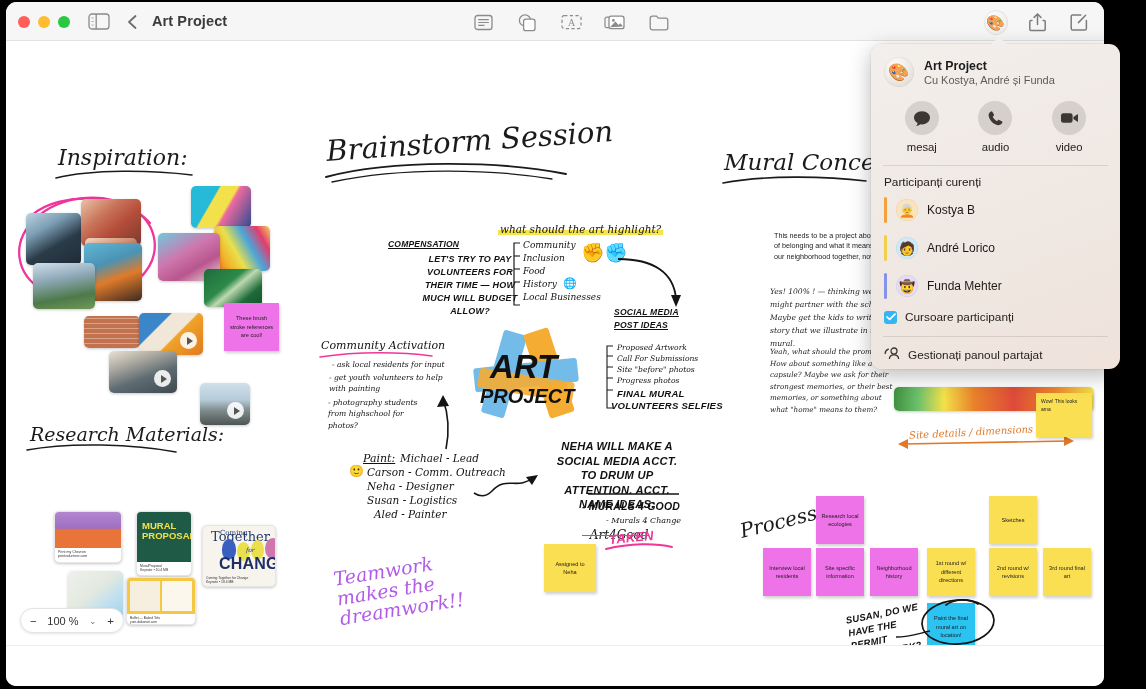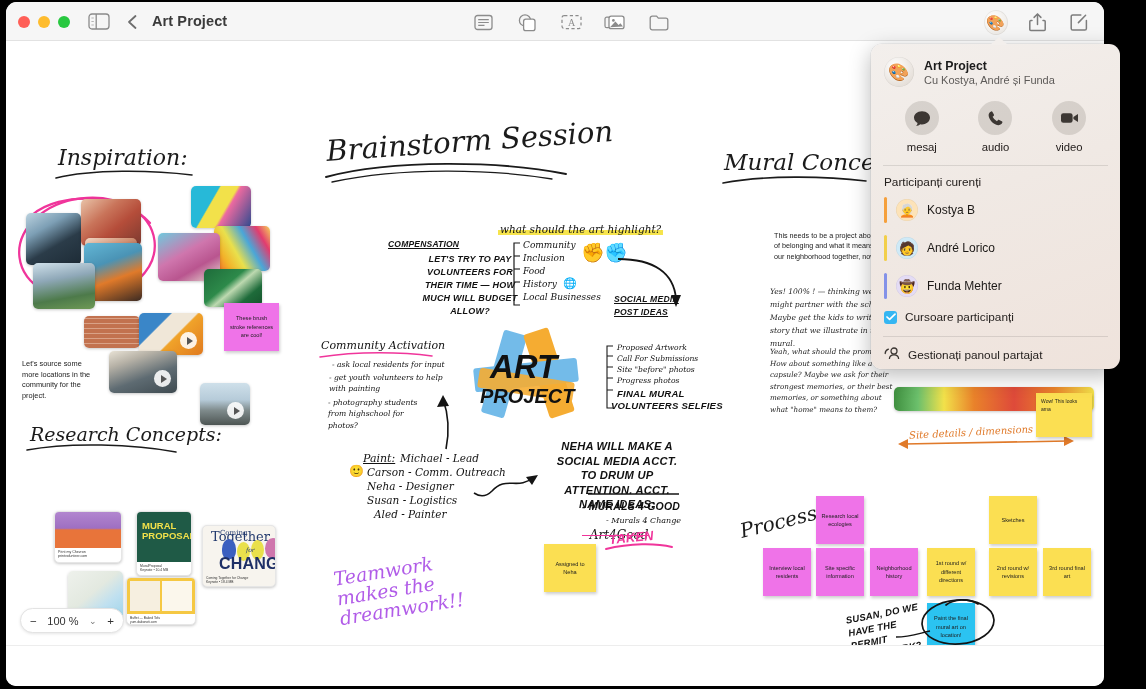--- a/index.html
+++ b/index.html
@@ -301,23 +301,22 @@
       <div class="photo" style="left:103px; top:310px; width:68px; height:42px;
         background: linear-gradient(160deg,#e8e2d5 0%,#b7b2a7 25%,#5e6b72 60%,#3e4a50 100%);">
         <div class="play"></div>
       </div>
 
       <div class="photo" style="left:194px; top:342px; width:50px; height:42px;
         background: linear-gradient(180deg,#cfe0ea 0%,#b6cbd9 40%,#7f8b8c 65%,#4d5553 100%);">
         <div class="play"></div>
       </div>
 
-      <div class="block-text" style="left:16px; top:318px; width:78px;">Let's source some more locations in the community for the project.</div>
-
-      <div class="script-title" style="left:24px; top:382px; font-size:19px;">Research Concepts:</div>
+
+      <div class="script-title" style="left:24px; top:382px; font-size:19px;">Research Materials:</div>
       <svg class="swoosh" style="left:18px; top:400px;" width="160" height="16">
         <path d="M3 9 C 45 1, 110 3, 152 11" fill="none" stroke="#1b1b1b" stroke-width="1.5" stroke-linecap="round"></path>
       </svg>
 
       <div class="photo" style="left:48px; top:470px; width:68px; height:52px; background:#fff; border:1px solid #e6e6e6;">
         <div style="height:36px;background:linear-gradient(180deg,#b286cf 0%,#9e6fc2 45%,#e8743a 50%,#e8743a 100%);"></div>
         <div style="font-size:3.6px;padding:2px 3px;color:#333;">Print my Chevron<br>printvolunteer.com</div>
       </div>
 
       <div class="photo" style="left:130px; top:470px; width:56px; height:65px; background:#fff; border:1px solid #e6e6e6;">
@@ -375,21 +374,21 @@
       <div class="ink" style="left:557px; top:236px; font-size:11px;">🌐</div>
 
       <div class="ink" style="left:575px; top:200px; font-size:19px;">✊</div>
       <div class="ink" style="left:598px; top:200px; font-size:19px; filter:hue-rotate(160deg);">✊</div>
 
       <svg class="ink" style="left:610px; top:212px;" width="70" height="58">
         <path d="M2 6 C 38 6, 58 20, 60 46" fill="none" stroke="#141414" stroke-width="1.8"></path>
         <polygon points="60,54 55,42 65,42" fill="#141414"></polygon>
       </svg>
 
-      <div class="hwcaps ul" style="left:608px; top:252px; width:78px; font-size:8.6px; line-height:1.5;">SOCIAL MEDIA POST IDEAS</div>
+      <div class="hwcaps ul" style="left:608px; top:265px; width:78px; font-size:8.6px; line-height:1.5;">SOCIAL MEDIA POST IDEAS</div>
       <svg class="ink" style="left:598px; top:303px;" width="12" height="66">
         <path d="M9 2 L3 2 L3 64 L9 64" fill="none" stroke="#1b1b1b" stroke-width="1.1"></path>
         <line x1="3" y1="12" x2="9" y2="12" stroke="#1b1b1b" stroke-width="1"></line>
         <line x1="3" y1="23" x2="9" y2="23" stroke="#1b1b1b" stroke-width="1"></line>
         <line x1="3" y1="34" x2="9" y2="34" stroke="#1b1b1b" stroke-width="1"></line>
         <line x1="3" y1="46" x2="9" y2="46" stroke="#1b1b1b" stroke-width="1"></line>
       </svg>
       <div class="hw" style="left:611px; top:302px; font-size:7.6px;">Proposed Artwork</div>
       <div class="hw" style="left:611px; top:313px; font-size:7.6px;">Call For Submissions</div>
       <div class="hw" style="left:611px; top:324px; font-size:7.6px;">Site "before" photos</div>

